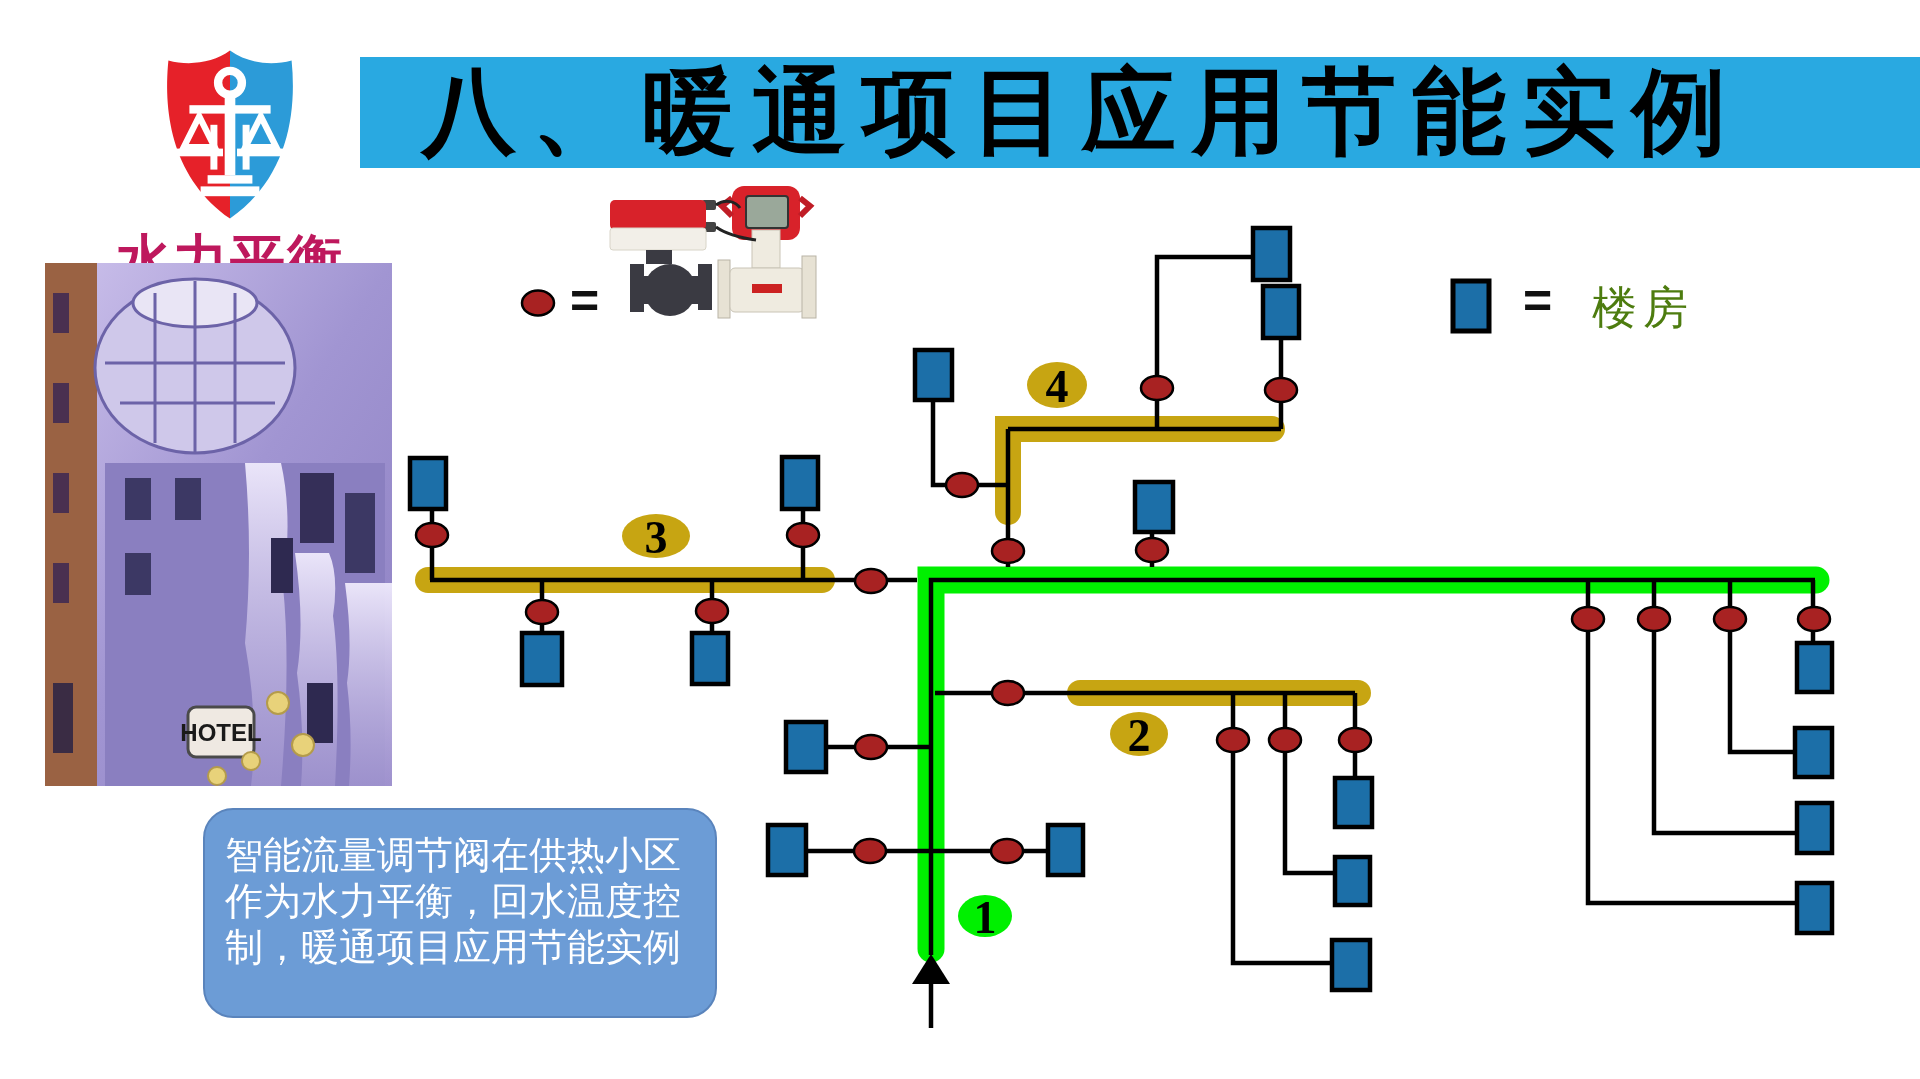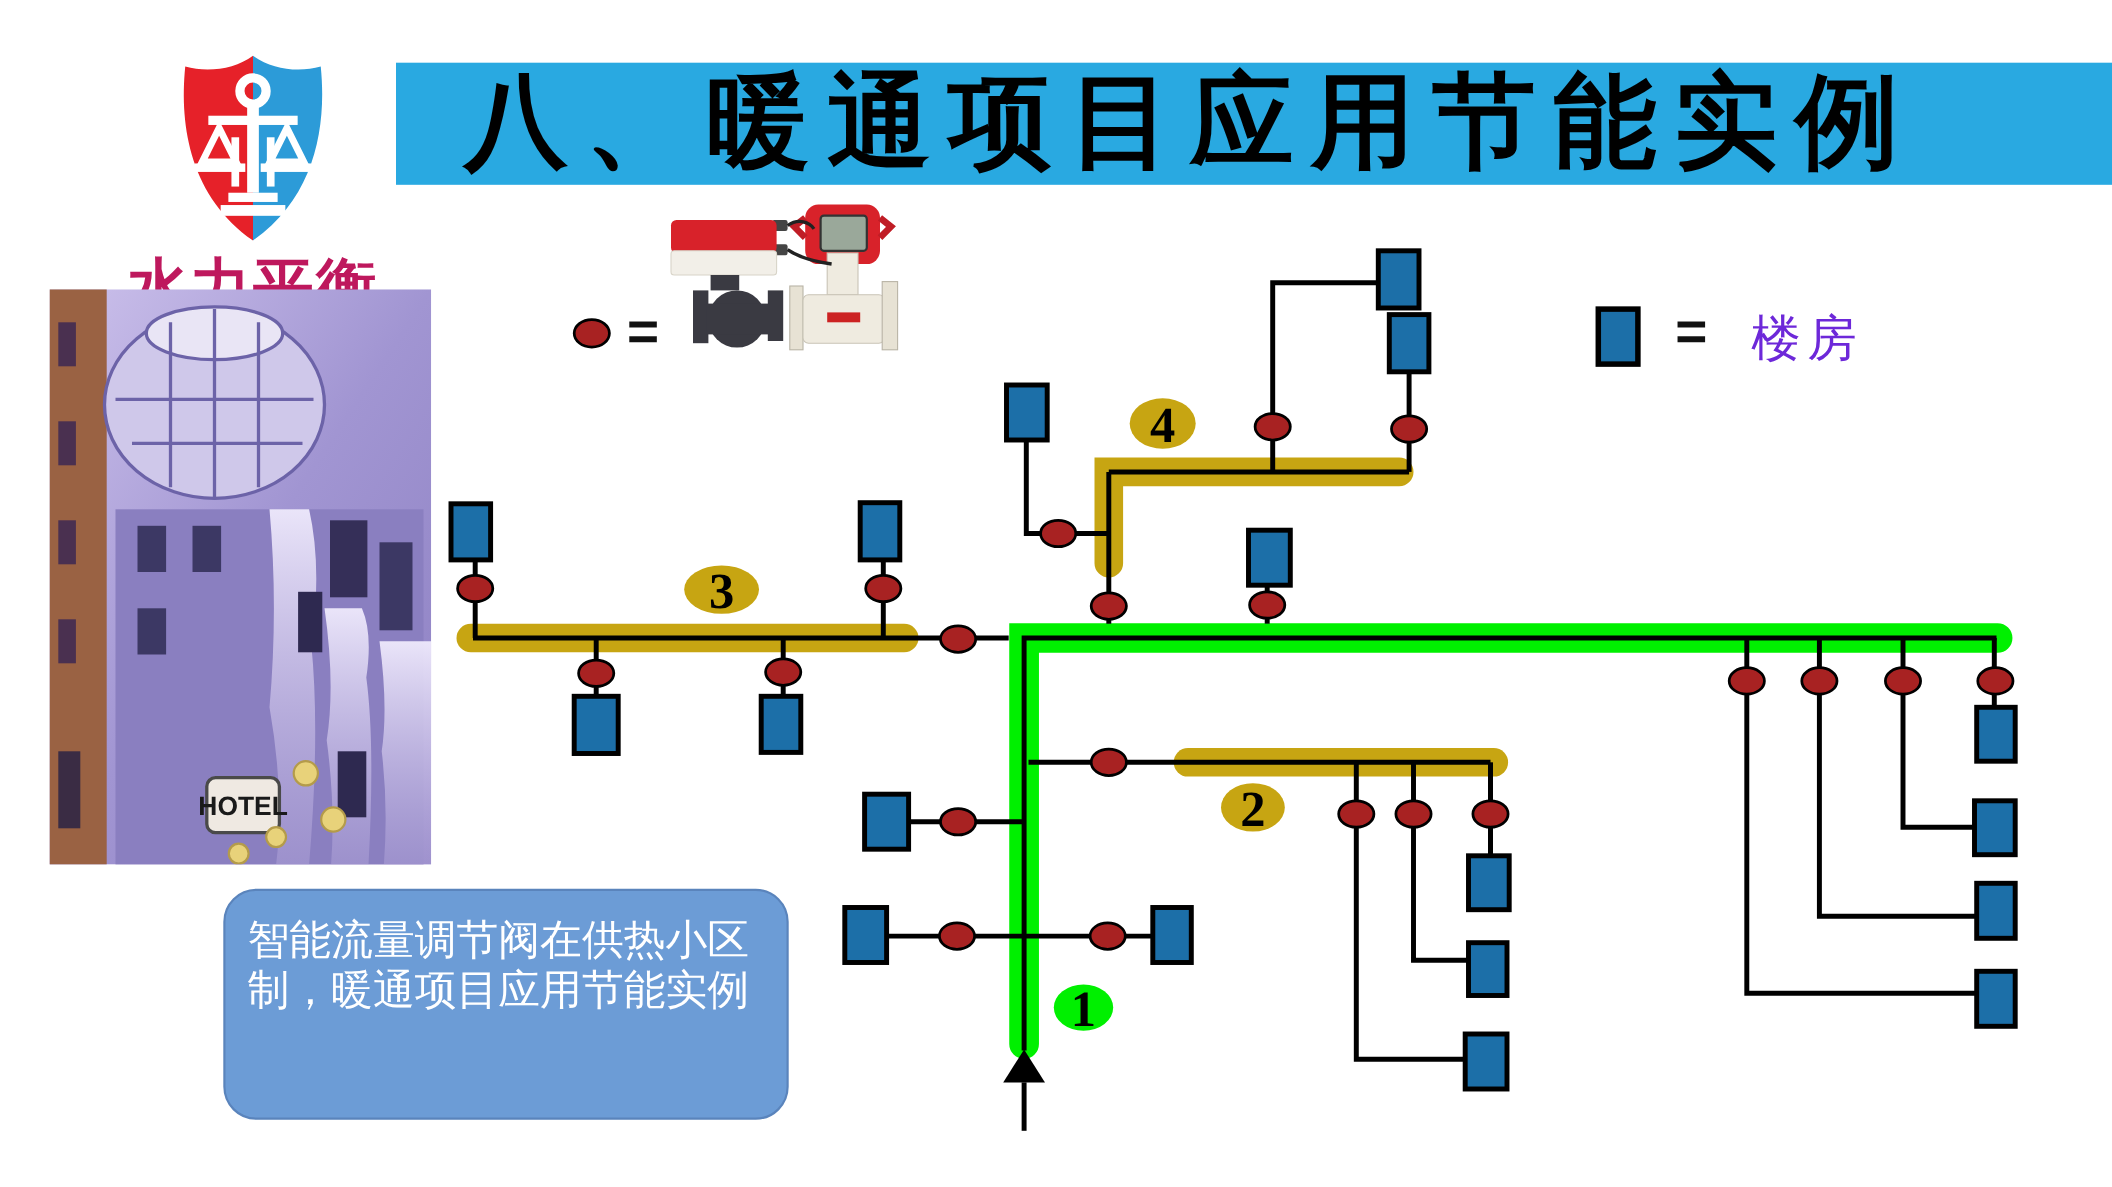--- a/index.html
+++ b/index.html
@@ -15,21 +15,21 @@
   #logo{position:absolute;left:100px;top:40px;width:260px;text-align:center;}
   #logo svg{display:block;margin:0 auto;}
   #logo .l1{font-size:55px;font-weight:800;color:#be185d;letter-spacing:2px;line-height:56px;}
   #logo .l2{font-size:17px;font-weight:700;color:#333;letter-spacing:1.6px;line-height:20px;}
   
   #hotel{position:absolute;left:45px;top:263px;width:347px;height:523px;}
   
   .eq{position:absolute;font-size:50px;font-weight:800;color:#111;font-family:"Liberation Sans",sans-serif;}
   #eq1{left:570px;top:272px;}
   #eq2{left:1523px;top:272px;}
-  #legend-building-label{position:absolute;left:1592px;top:278px;font-size:45px;color:#6d28d9;
+  #legend-building-label{position:absolute;left:1592px;top:278px;font-size:45px;color:#4d7c0f;
        font-family:"Liberation Sans",sans-serif;letter-spacing:6px;}
   #legend-valve-dot{position:absolute;left:518px;top:287px;}
   #valve-photo{position:absolute;left:606px;top:178px;}
   #legend-bldg{position:absolute;left:1450px;top:278px;}
   
   #note{position:absolute;left:203px;top:808px;width:514px;height:210px;border-radius:30px;
         background:var(--note-bg,#6C9CD6);border:2px solid #5A84BC;box-sizing:border-box;
         padding:22px 0 0 20px;}
   #note .line{font-family:"Liberation Serif","DejaVu Serif",serif;color:#fff;font-size:38px;
               line-height:46px;white-space:nowrap;}
@@ -135,20 +135,21 @@
   </svg>
 
   <svg id="legend-bldg" width="42" height="56" viewBox="0 0 42 56">
     <rect x="3" y="3" width="36" height="50" fill="#1C6FA8" stroke="#000" stroke-width="5"></rect>
   </svg>
   <div id="eq2" class="eq">=</div>
   <div id="legend-building-label">楼房</div>
 
   <div id="note">
     <div class="line">智能流量调节阀在供热小区</div>
+    <div class="line">作为水力平衡，回水温度控</div>
     <div class="line">制，暖通项目应用节能实例</div>
   </div>
 
   <svg id="diagram" width="1920" height="1079" viewBox="0 0 1920 1079">
       <path d="M 931 949 L 931 580 L 1816 580" stroke="#00F000" stroke-width="27" fill="none" stroke-linecap="round" stroke-linejoin="miter"></path>
       <path d="M 428 580 L 822 580" stroke="#C7A512" stroke-width="26" fill="none" stroke-linecap="round" stroke-linejoin="miter"></path>
       <path d="M 1008 512 L 1008 429 L 1272 429" stroke="#C7A512" stroke-width="26" fill="none" stroke-linecap="round" stroke-linejoin="miter"></path>
       <path d="M 1080 693 L 1358 693" stroke="#C7A512" stroke-width="26" fill="none" stroke-linecap="round" stroke-linejoin="miter"></path>
       <path d="M 931 955 L 931 580 L 1815 580" stroke="#000000" stroke-width="4.5" fill="none"></path>
       <path d="M 430 580 L 917 580" stroke="#000000" stroke-width="4.5" fill="none"></path>

